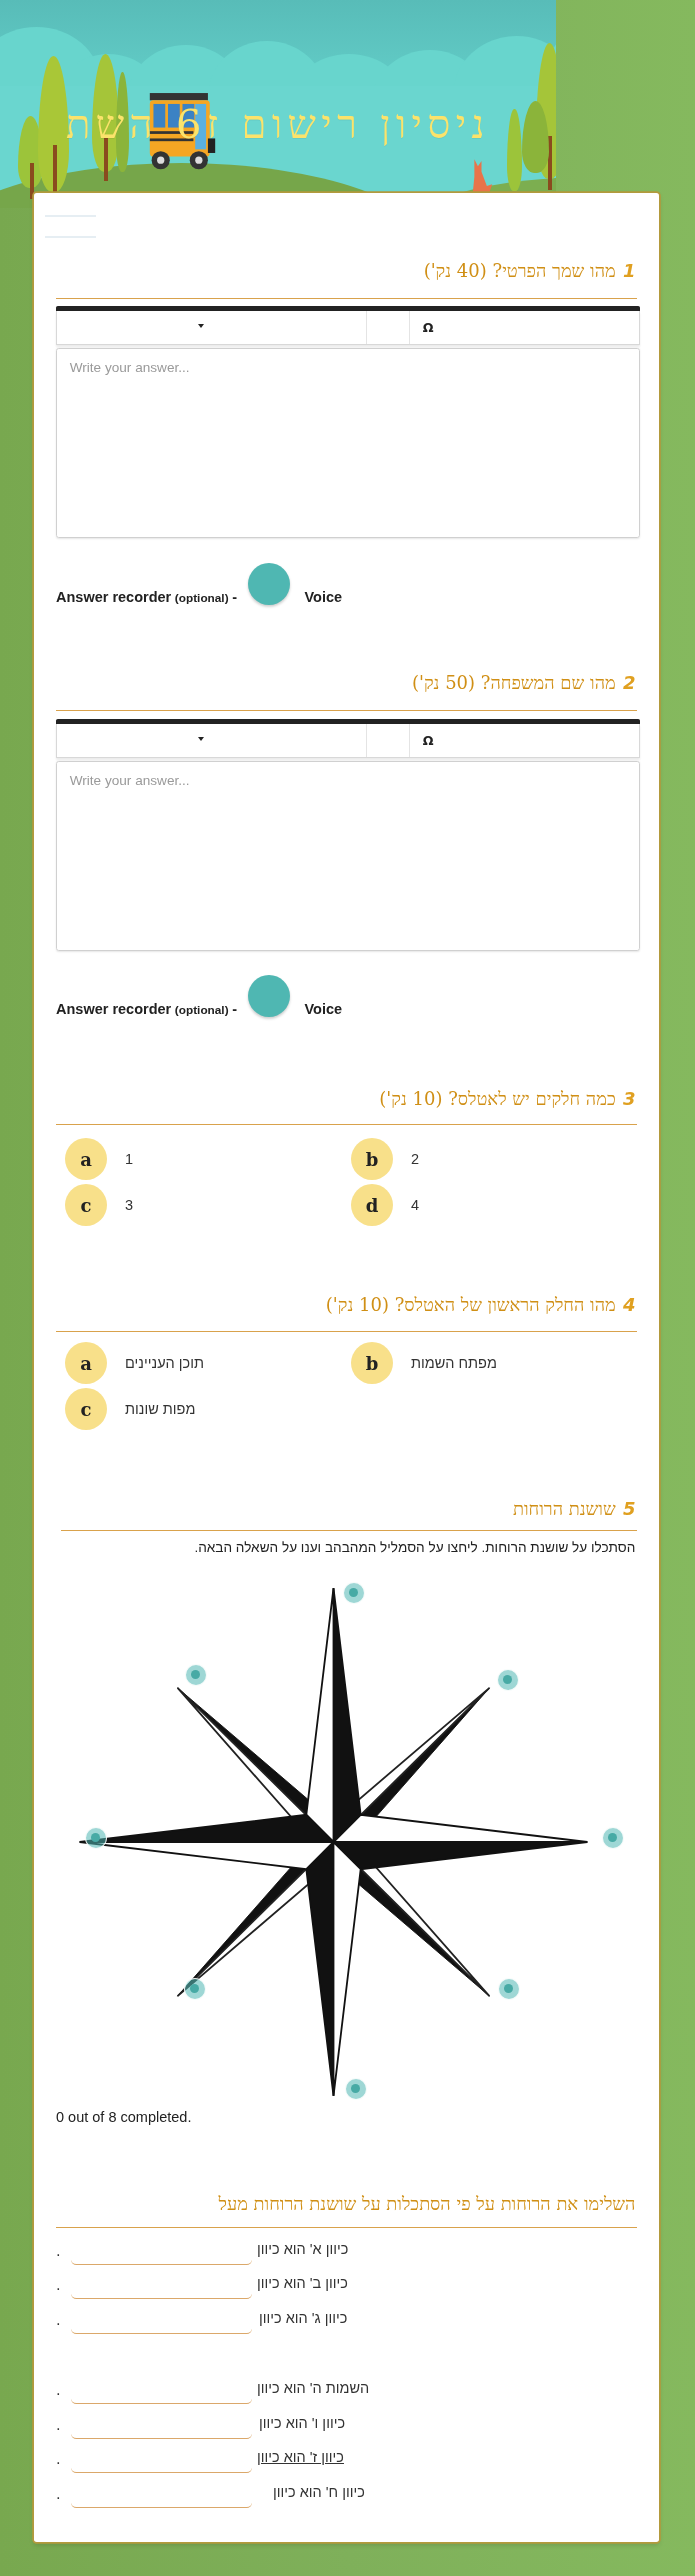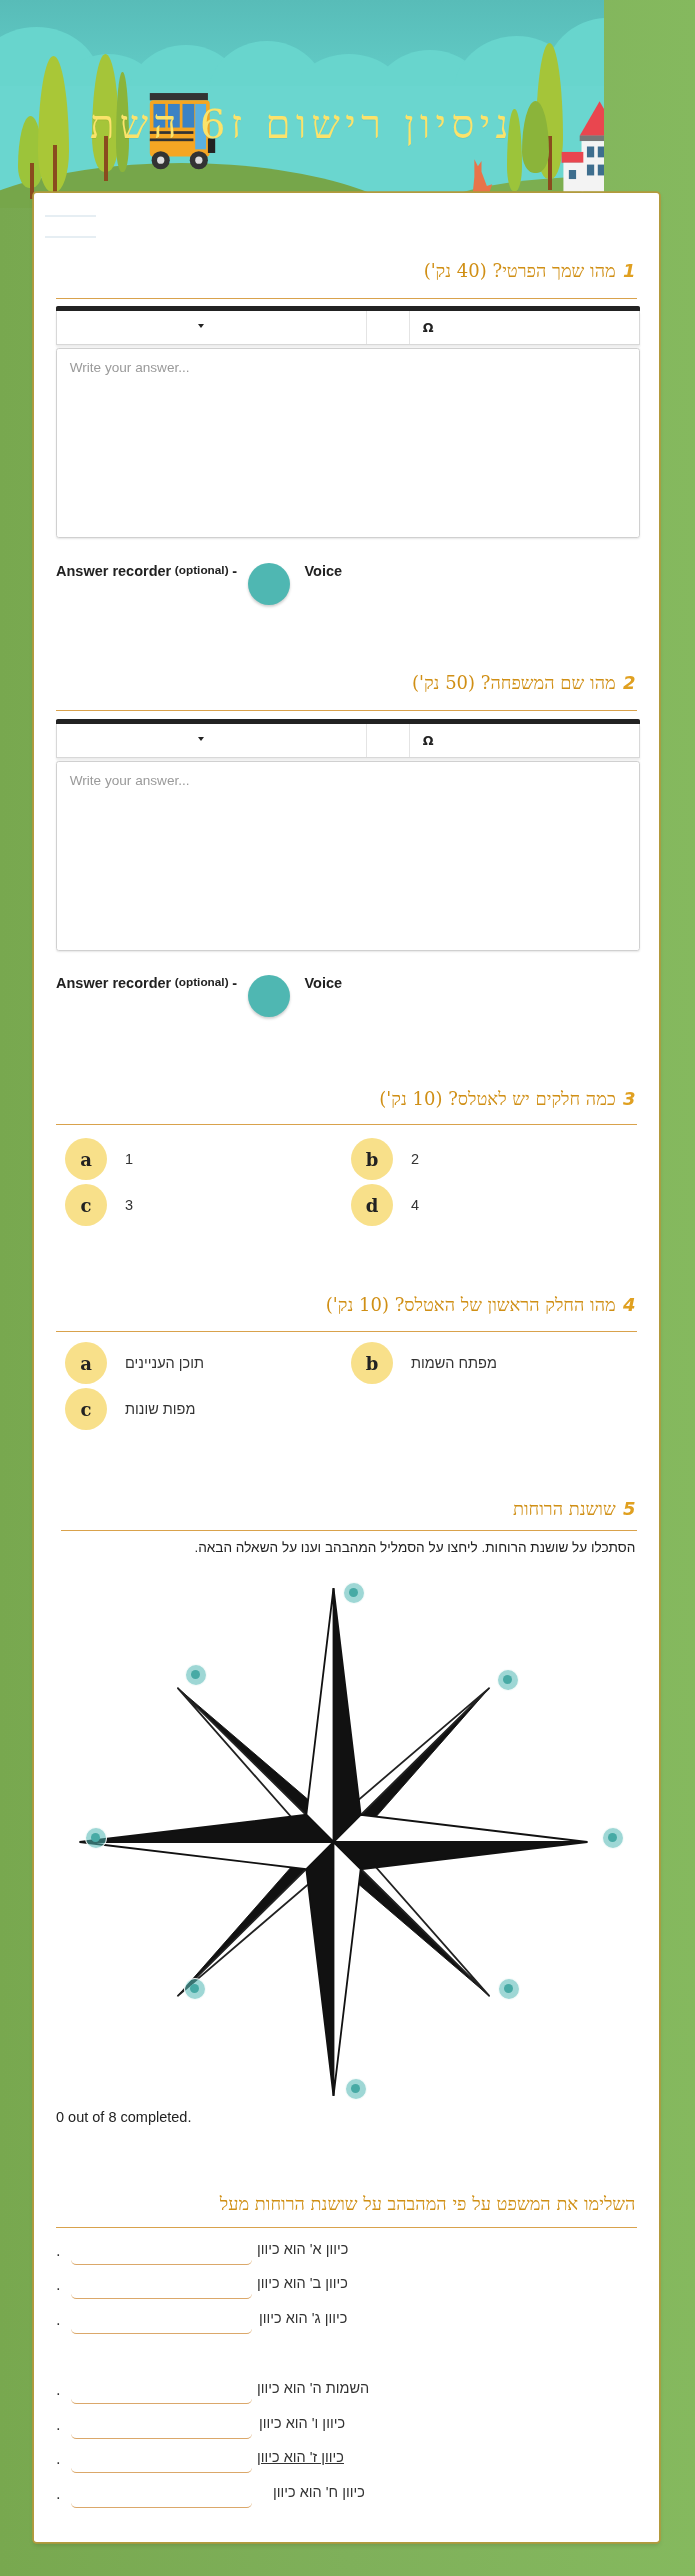--- a/index.html
+++ b/index.html
@@ -6,21 +6,21 @@
   html, body { width: 696px; }
   body {
     font-family: "DejaVu Sans", sans-serif;
     background: linear-gradient(90deg, #78a84f 0%, #7fb05a 50%, #85b95e 100%);
     height: 2576px;
     position: relative;
     overflow: hidden;
   }
   
   .scene {
-    position: absolute; left: 0; top: 0; width: 604px; height: 208px;
+    position: absolute; left: 0; top: 0; width: 556px; height: 208px;
     background: linear-gradient(180deg, #58bcb8 0%, #62ccc7 40%, #6ad6cf 100%);
     overflow: hidden;
   }
   .cloud { position: absolute; background: #68d5cd; border-radius: 50%; }
   .hill { position: absolute; border-radius: 50%; }
   .tree-top { position: absolute; border-radius: 50% 50% 45% 45% / 70% 70% 30% 30%; }
   .trunk { position: absolute; width: 3.6px; background: #8a4b1e; }
   .bus { position: absolute; left: 148px; top: 93px; width: 69px; height: 80px; }
   .house { position: absolute; left: 565px; top: 101px; width: 58px; height: 91px; }
   .title {
@@ -52,21 +52,21 @@
   .tb-select { width: 310px; border-right: 0.9px solid #e4e4e4; position: relative; }
   .tb-select .caret { position: absolute; left: 141px; top: 13.6px; width: 0; height: 0;
     border-left: 3.6px solid transparent; border-right: 3.6px solid transparent; border-top: 4.5px solid #222; }
   .tb-blank { width: 43px; border-right: 0.9px solid #e4e4e4; }
   .tb-omega { padding-left: 12.7px; line-height: 33px; font-size: 12.7px; font-weight: bold; color: #222; }
   .answer-area {
     margin-top: 3.6px; height: 190px; border: 0.9px solid #d0d0d0; border-radius: 2.7px;
     padding: 11px 12.7px; font-size: 13.6px; color: #9a9a9a; font-family: "Liberation Sans", sans-serif;
     box-shadow: 0 0.9px 1.8px rgba(0,0,0,0.1);
   }
-  .recorder { position: absolute; left: 22px; display: flex; align-items: flex-start; font-family: "Liberation Sans", sans-serif; color: #222; }
+  .recorder { position: absolute; left: 22px; display: flex; align-items: flex-end; font-family: "Liberation Sans", sans-serif; color: #222; }
   .recorder .lbl { font-weight: bold; font-size: 14.5px; }
   .recorder .opt { font-weight: bold; font-size: 11.8px; margin-left: 3.6px; }
   .recorder .dash { font-weight: bold; font-size: 14.5px; margin-left: 3.6px; }
   .rec-btn { width: 42px; height: 42px; border-radius: 50%; background: #4fb7b2; margin: 0 14.5px 0 11px; box-shadow: 0 1.8px 2.7px rgba(0,0,0,0.2); }
   .recorder .voice { font-weight: bold; font-size: 14.5px; }
   
   .choice { position: absolute; display: flex; align-items: center; }
   .badge {
     width: 42px; height: 42px; border-radius: 50%; background: #f8e08a;
     display: flex; align-items: center; justify-content: center;
@@ -289,21 +289,21 @@
   <div class="hotspot" style="left:475px;top:1796px;"></div>
   <div class="hotspot" style="left:322px;top:1896px;"></div>
   <div class="hotspot" style="left:161px;top:1796px;"></div>
   <div class="hotspot" style="left:62px;top:1645px;"></div>
   <div class="hotspot" style="left:162px;top:1482px;"></div>
 
   <div class="progress" style="top:1916px;">
     <b>0 out of 8</b><span> completed.</span>
   </div>
 
-  <div class="q-title" style="top:2000px;">השלימו את המשפט על פי המהבהב על שושנת הרוחות מעל</div>
+  <div class="q-title" style="top:2000px;">השלימו את הרוחות על פי הסתכלות על שושנת הרוחות מעל</div>
   <div class="q-rule" style="top:2034px;"></div>
 
   <div class="blank-row" style="top:2046px;">
     <span class="dot">.</span>
     <input class="field" style="left: 14.5px;" value="">
     <span class="prompt" style="left:201px;">כיוון א' הוא כיוון</span>
   </div>
   <div class="blank-row" style="top:2080px;">
     <span class="dot">.</span>
     <input class="field" style="left: 14.5px;" value="">

